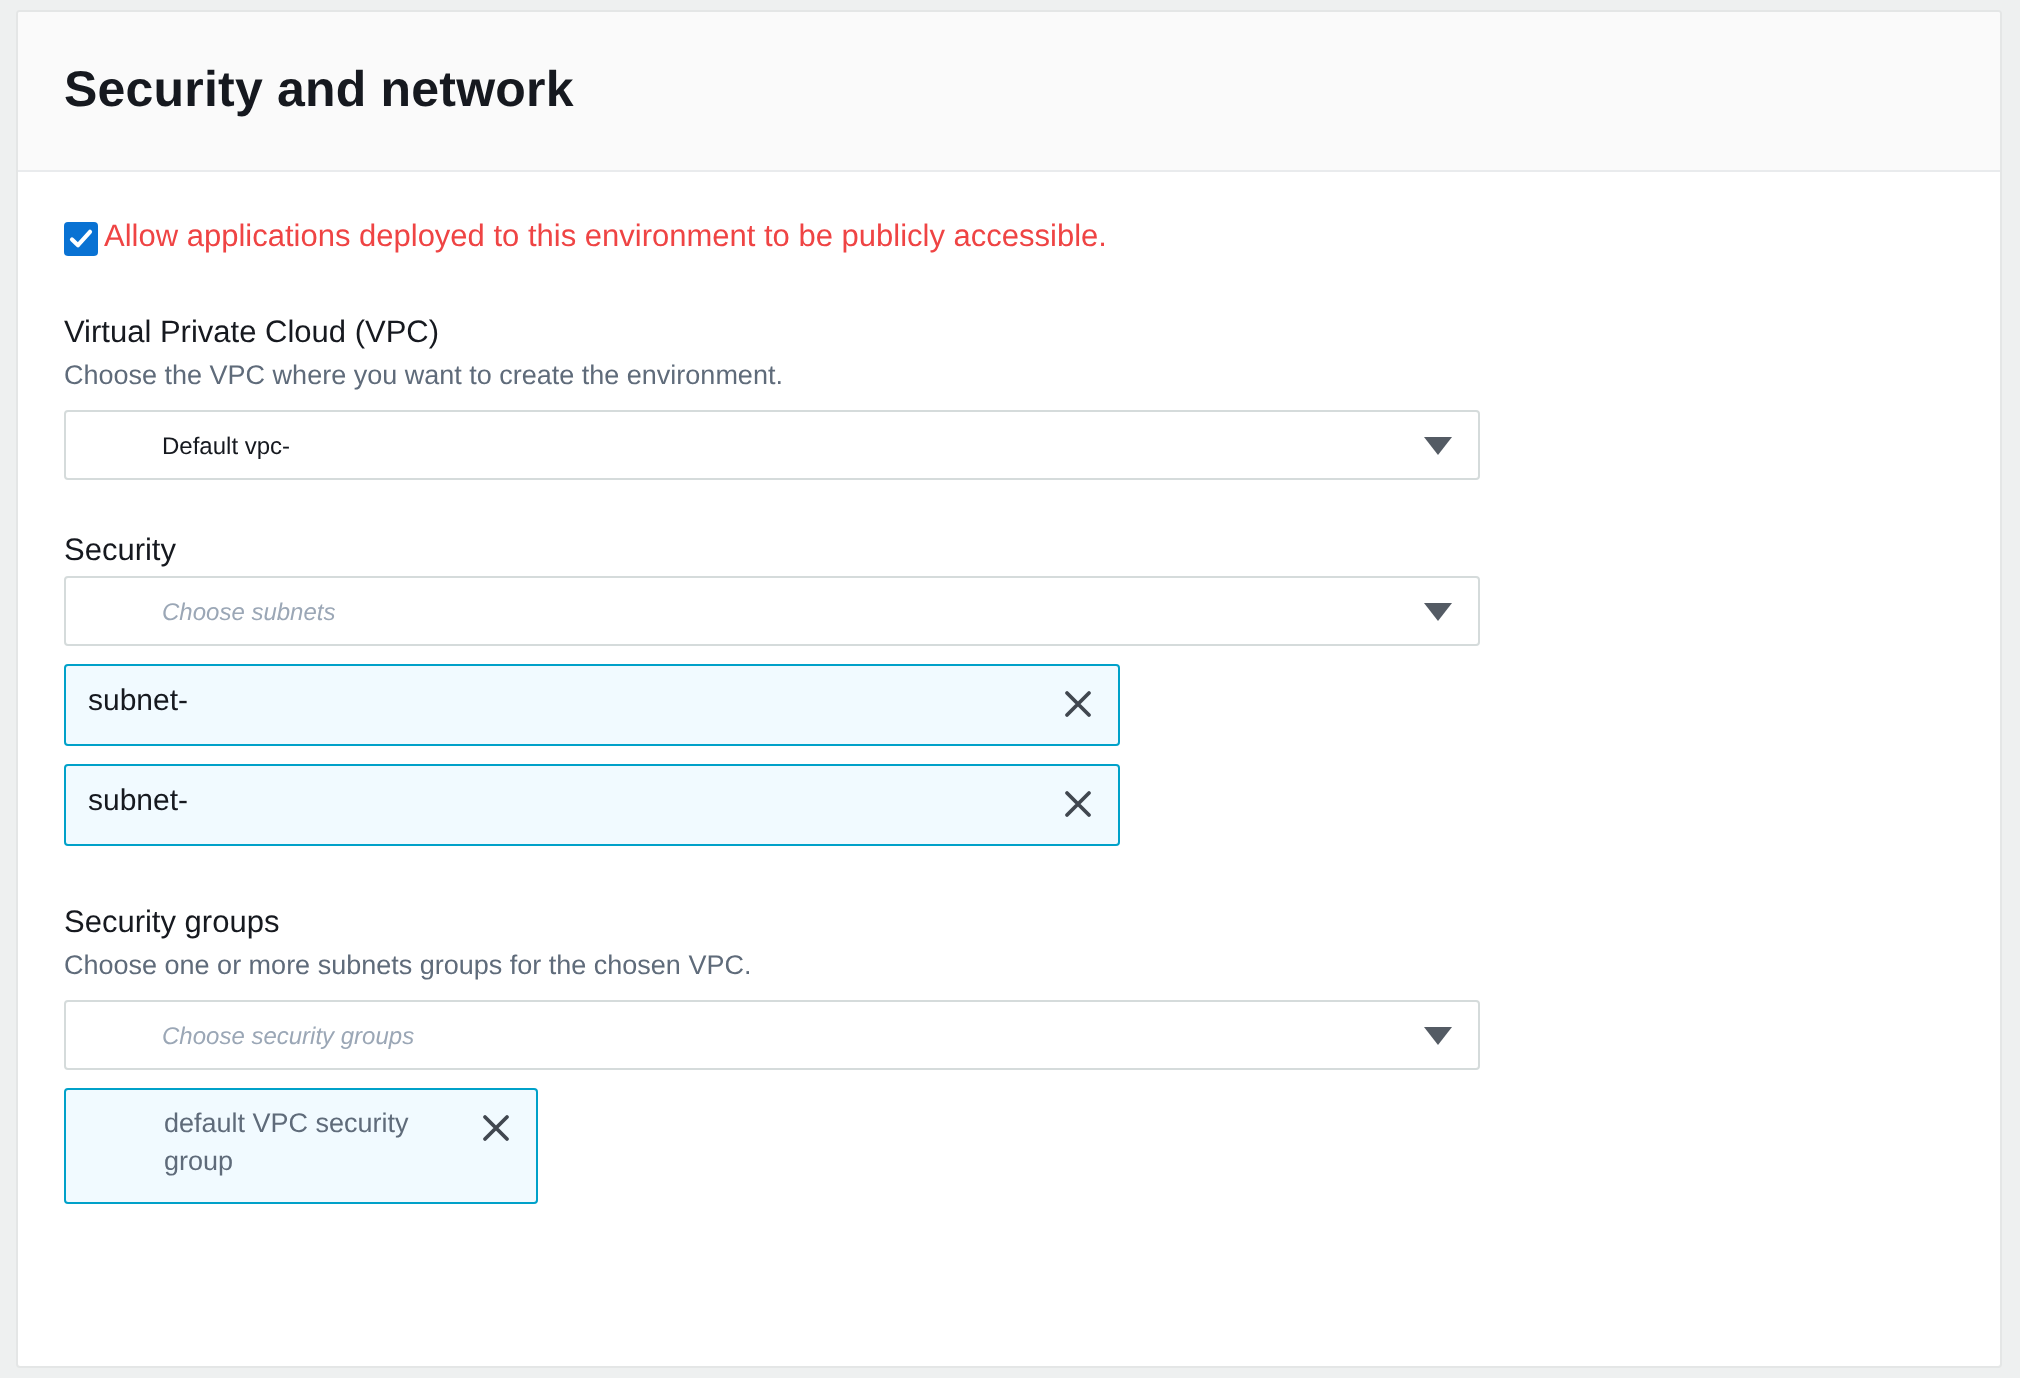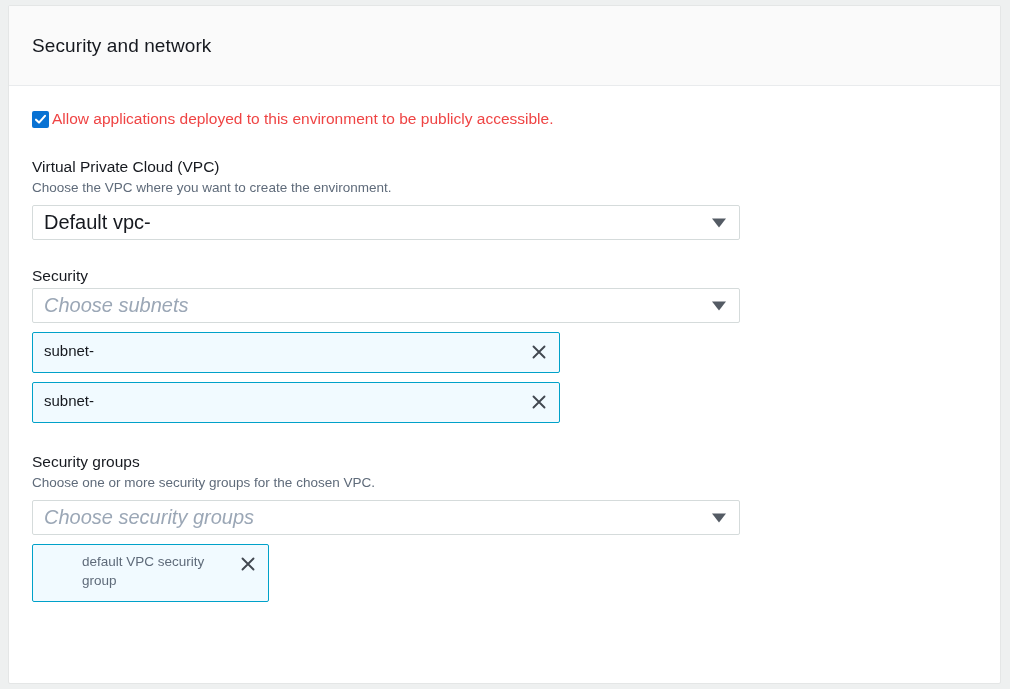--- a/index.html
+++ b/index.html
@@ -36,22 +36,22 @@
   .panel-header {
     height: 80px;
     background: #fafafa;
     border-bottom: 1px solid #e9ebed;
     display: flex;
     align-items: center;
     padding-left: 23px;
   }
 
   .panel-title {
-    font-size: 19px;
-    font-weight: normal;
+    font-size: 25px;
+    font-weight: bold;
     color: #16191f;
     letter-spacing: 0.1px;
   }
 
   .panel-body {
     padding: 23px 23px 0 23px;
   }
 
   
   .checkbox-row {
@@ -97,25 +97,26 @@
     height: 35px;
     border: 1px solid #d5dbdb;
     border-radius: 2px;
     background: #ffffff;
     display: flex;
     align-items: center;
     padding: 0 36px 0 11px;
     cursor: pointer;
   }
   .select-value {
-    font-size: 20px;
+    font-size: 12px;
     color: #16191f;
     white-space: nowrap;
     overflow: hidden;
     text-overflow: ellipsis;
+    margin-left: 37px;
   }
   .select-value.placeholder {
     color: #9ba7b6;
     font-style: italic;
   }
   .caret {
     position: absolute;
     right: 13px;
     top: 50%;
     transform: translateY(-50%);
@@ -218,21 +219,21 @@
               </svg>
             </span>
           </div>
         </div>
       </div>
 
       <div class="gap-20"></div>
 
       <div class="field">
         <div class="field-label">Security groups</div>
-        <div class="field-desc">Choose one or more security groups for the chosen VPC.</div>
+        <div class="field-desc">Choose one or more subnets groups for the chosen VPC.</div>
         <div class="select">
           <span class="select-value placeholder">Choose security groups</span>
           <span class="caret"></span>
         </div>
         <div class="tokens">
           <div class="token token-narrow">
             <div class="token-desc">default VPC security group</div>
             <span class="token-dismiss">
               <svg width="20" height="20" viewBox="0 0 20 20" aria-hidden="true">
                 <path d="M4.5 4.5 L15.5 15.5 M15.5 4.5 L4.5 15.5" stroke="#414750" stroke-width="1.9" stroke-linecap="round"></path>

